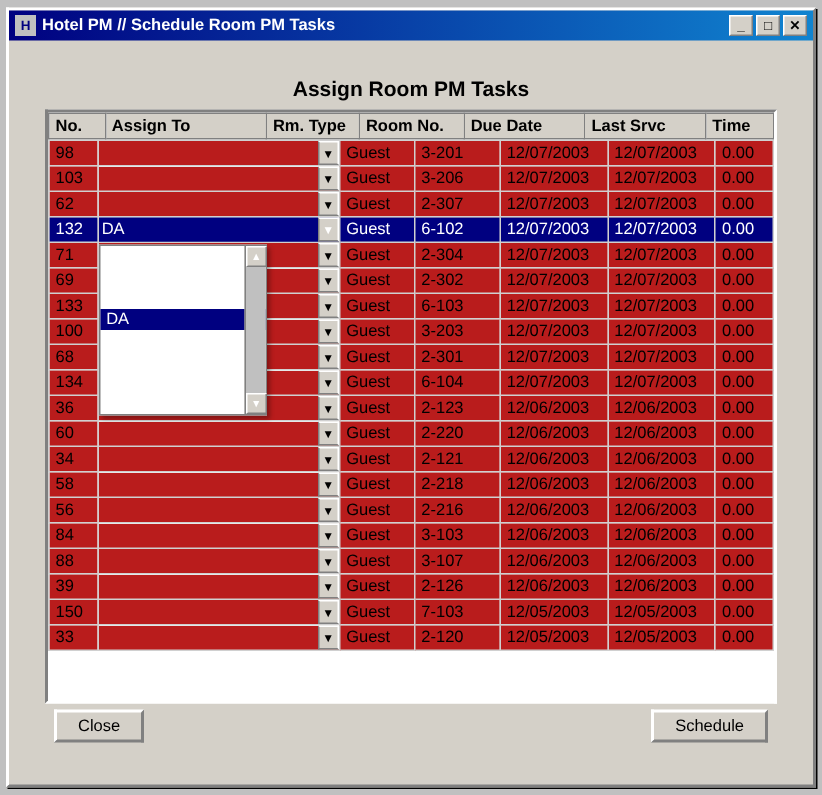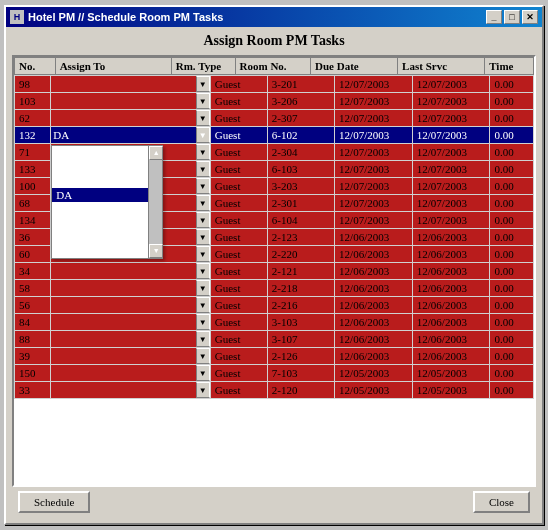--- a/index.html
+++ b/index.html
@@ -67,23 +67,22 @@
       align-items: center;
       justify-content: center;
       cursor: pointer;
       color: #000;
       font-weight: bold;
     }
     .window-content {
       flex: 1;
       display: flex;
       flex-direction: column;
-      padding: 6px;
+      padding: 24px;
       overflow: hidden;
-      font-family: Liberation Serif, serif;
     }
     .page-title {
       text-align: center;
       font-size: 14px;
       font-weight: bold;
       margin-bottom: 6px;
       color: #000;
     }
     .table-container {
       flex: 1;
@@ -366,20 +365,34 @@
                     <div class="assign-dropdown-btn" style="height: 16px;">▼</div>
                   </div>
                 </td>
                 <td class="col-rmtype">Guest</td>
                 <td class="col-roomno">2-304</td>
                 <td class="col-duedate">12/07/2003</td>
                 <td class="col-lastsrvc">12/07/2003</td>
                 <td class="col-time">0.00</td>
               </tr>
               <tr>
+                <td class="col-no">69</td>
+                <td class="col-assign assign-cell" style="padding: 0px; position: relative;">
+                  <div class="assign-input-wrapper">
+                    <input type="text" class="assign-input" style="">
+                    <div class="assign-dropdown-btn" style="height: 16px;">▼</div>
+                  </div>
+                </td>
+                <td class="col-rmtype">Guest</td>
+                <td class="col-roomno">2-302</td>
+                <td class="col-duedate">12/07/2003</td>
+                <td class="col-lastsrvc">12/07/2003</td>
+                <td class="col-time">0.00</td>
+              </tr>
+              <tr>
                 <td class="col-no">133</td>
                 <td class="col-assign assign-cell" style="padding: 0px; position: relative;">
                   <div class="assign-input-wrapper">
                     <input type="text" class="assign-input" style="">
                     <div class="assign-dropdown-btn" style="height: 16px;">▼</div>
                   </div>
                 </td>
                 <td class="col-rmtype">Guest</td>
                 <td class="col-roomno">6-103</td>
                 <td class="col-duedate">12/07/2003</td>
@@ -567,17 +580,17 @@
                 <td class="col-duedate">12/05/2003</td>
                 <td class="col-lastsrvc">12/05/2003</td>
                 <td class="col-time">0.00</td>
               </tr>
             </tbody>
         </table>
       </div>
     </div>
 
     <div class="footer-bar">
+      <button class="footer-btn">Close</button>
       <button class="footer-btn">Schedule</button>
-      <button class="footer-btn">Close</button>
     </div>
   </div>
 </div>
 
 </body></html>

